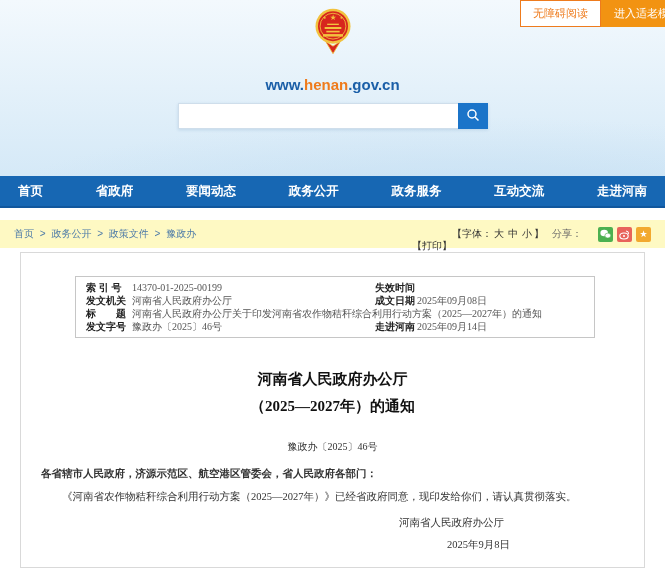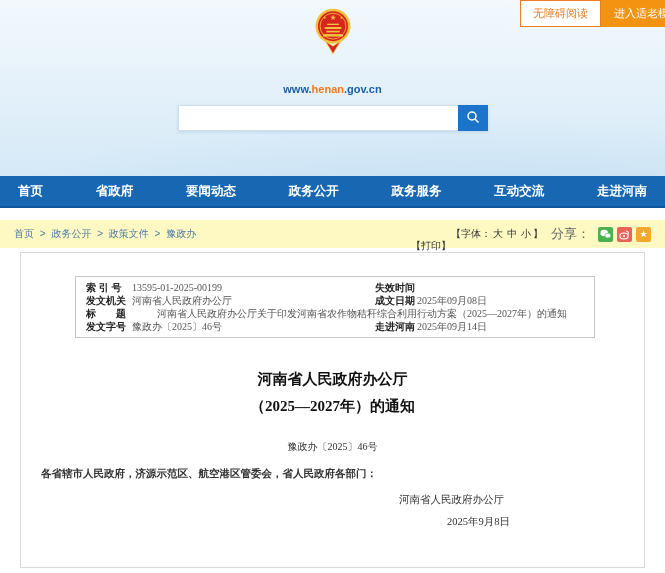--- a/index.html
+++ b/index.html
@@ -23,21 +23,21 @@
   .top-actions{position:absolute;top:0;right:-28px;display:flex;}
   .top-actions button{height:27px;padding:0 12px;font-size:11px;cursor:pointer;
     font-family:inherit;}
   .btn-accessibility{background:#fff;color:var(--accent-orange);
     border:1px solid var(--accent-orange);}
   .btn-elder{background:var(--btn-orange);color:#fff;border:1px solid var(--btn-orange);}
   .brand{text-align:center;padding-top:7px;}
   .emblem{display:inline-block;height:50px;}
   .site-title{font-size:24px;font-weight:bold;color:var(--title-blue);
     letter-spacing:1px;margin-top:3px;}
-  .site-url{font-size:11px;font-weight:bold;color:var(--title-blue);margin-top:22px;}
+  .site-url{font-size:15px;font-weight:bold;color:var(--title-blue);margin-top:15px;}
   .site-url .url-domain{color:var(--accent-orange);}
   .search-row{width:310px;height:26px;margin:10px auto 0;display:flex;
     box-shadow:0 1px 3px rgba(30,90,150,.15);}
   .search-input{flex:1;border:1px solid #cfdeeb;border-right:none;outline:none;
     background:#fff;padding:0 8px;font-size:12px;}
   .search-btn{width:30px;background:var(--search-blue);border:none;cursor:pointer;
     display:flex;align-items:center;justify-content:center;}
 
   
   .main-nav{height:32px;background:var(--nav-blue);display:flex;
@@ -48,39 +48,39 @@
 
   
   .crumb-bar{margin-top:12px;height:28px;background:#fef9c3;display:flex;
     justify-content:space-between;align-items:center;padding:0 14px;}
   .breadcrumb{font-size:10px;color:var(--crumb-text);}
   .breadcrumb .crumb{cursor:pointer;}
   .breadcrumb .sep{margin:0 3px;}
   .page-tools{display:flex;align-items:center;font-size:10px;color:#333;}
   .page-tools .tool{cursor:pointer;margin-top:24px;}
   .font-size-opt{cursor:pointer;margin:0 2px;}
-  .share-label{color:#666;margin-left:8px;margin-right:4px;font-size:13px;}
+  .share-label{color:#666;margin-left:8px;margin-right:12px;font-size:10px;}
   .share-icon{width:15px;height:15px;border-radius:2px;margin-left:4px;
     display:inline-flex;align-items:center;justify-content:center;cursor:pointer;
     color:#fff;font-size:9px;line-height:1;}
   .share-wechat{background:var(--icon-green);}
   .share-weibo{background:var(--icon-red);}
   .share-star{background:var(--icon-yellow);}
 
   
   .panel{margin:4px 20px 0;background:#fff;border:1px solid var(--panel-border);
     height:316px;padding-bottom:40px;
     font-family:"Liberation Serif","DejaVu Serif",serif;}
   .meta-table{margin:23px 0 0 54px;width:520px;border:1px solid var(--table-border);
     display:grid;grid-template-columns:56px 233px 52px 175px;
     font-size:10px;line-height:13px;padding:4px 0;}
   .meta-table .m-label{font-weight:bold;color:#222;padding-left:10px;
     font-family:"Liberation Sans","DejaVu Sans",sans-serif;white-space:nowrap;}
   .meta-table .m-value{color:#555;white-space:nowrap;overflow:hidden;}
-  .meta-table .span3{grid-column:2 / 5;text-align:center;}
+  .meta-table .span3{grid-column:2 / 5;}
 
   .doc-title{margin-top:28px;text-align:center;font-size:15px;font-weight:bold;
     color:#111;line-height:27px;}
   .doc-no{margin-top:20px;text-align:center;font-size:10px;color:#333;}
   .doc-salutation{margin:13px 20px 0;font-size:10.5px;color:#333;font-weight:bold;}
   .doc-paragraph{margin:9px 20px 0;font-size:10.5px;color:#333;text-indent:2em;}
   .doc-sig{margin-top:12px;text-align:right;padding-right:140px;font-size:10.5px;color:#333;}
   .doc-sig-date{margin-top:8px;text-align:right;padding-right:134px;font-size:10.5px;color:#333;}
 </style>
 </head>
@@ -166,21 +166,21 @@
         </svg>
       </span>
       <span class="share-icon share-star">★</span>
     </div>
   </div>
 
   <main class="panel">
 
     <div class="meta-table">
       <span class="m-label">索 引 号</span>
-      <span class="m-value">13595-01-2025-00199</span>
+      <span class="m-value">14370-01-2025-00199</span>
       <span class="m-label">失效时间</span>
       <span class="m-value"></span>
 
       <span class="m-label">发文机关</span>
       <span class="m-value">河南省人民政府办公厅</span>
       <span class="m-label">成文日期</span>
       <span class="m-value">2025年09月08日</span>
 
       <span class="m-label">标　　题</span>
       <span class="m-value span3">河南省人民政府办公厅关于印发河南省农作物秸秆综合利用行动方案（2025—2027年）的通知</span>
@@ -191,17 +191,18 @@
       <span class="m-value">2025年09月14日</span>
     </div>
 
     <h2 class="doc-title">
       <div>河南省人民政府办公厅</div>
       <div>（2025—2027年）的通知</div>
     </h2>
 
     <p class="doc-no">豫政办〔2025〕46号</p>
     <p class="doc-salutation">各省辖市人民政府，济源示范区、航空港区管委会，省人民政府各部门：</p>
+    <p class="doc-paragraph">《河南省农作物秸秆综合利用行动方案（2025—2027年）》已经省政府同意，现印发给你们，请认真贯彻落实。</p>
     <p class="doc-sig">河南省人民政府办公厅</p>
     <p class="doc-sig-date">2025年9月8日</p>
   </main>
 
 </div>
 
 </body></html>

